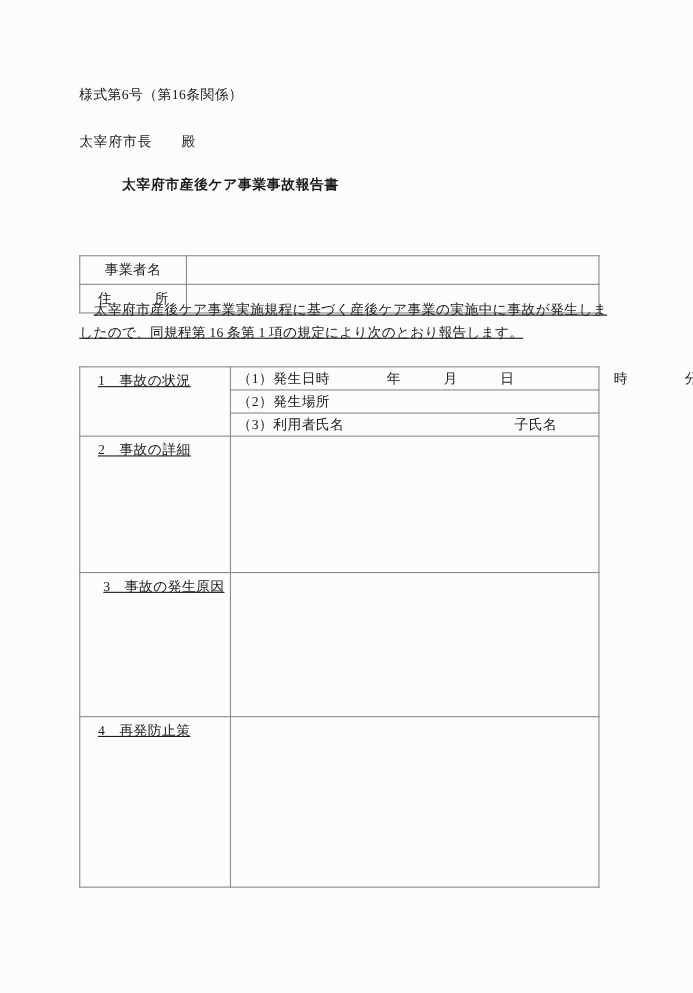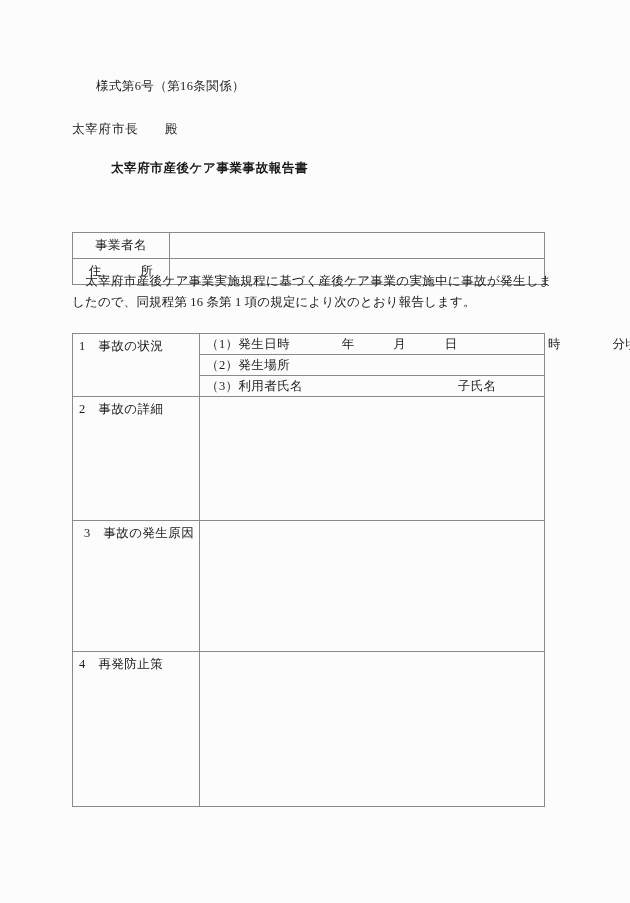--- a/index.html
+++ b/index.html
@@ -21,21 +21,20 @@
   }
 
   
   .form-code {
     position: absolute;
     left: 72px;
     top: 78px;
     font-size: 12.5px;
     letter-spacing: 0.4px;
     white-space: pre;
-    margin-left: 24px;
   }
   .report-date-line {
     position: absolute;
     left: 386px;
     top: 101px;
     font-size: 12.5px;
     white-space: pre;
     letter-spacing: 0.4px;
   }
   .addressee {
@@ -94,34 +93,36 @@
   
   .statement {
     position: absolute;
     left: 72px;
     top: 271px;
     width: 480px;
     font-size: 12.5px;
     line-height: 21px;
     letter-spacing: 0.15px;
     text-align: justify;
+    text-decoration: underline;
   }
   .statement .indent { display: inline-block; width: 13px; }
 
   
   #report-table {
     left: 72px;
     top: 333px;
     width: 473px;
   }
   #report-table td.row-label {
     width: 120px;
-    padding: 4px 0 0 6px;
+    padding: 4px 0 0 16px;
     white-space: pre;
     letter-spacing: 0.4px;
+    text-decoration: underline;
   }
   #report-table td.row-body {
     padding: 4px 0 0 6px;
   }
   #report-table td.sub-cell {
     height: 20px;
     vertical-align: middle;
     padding: 0 0 0 6px;
     white-space: pre;
     letter-spacing: 0.4px;

